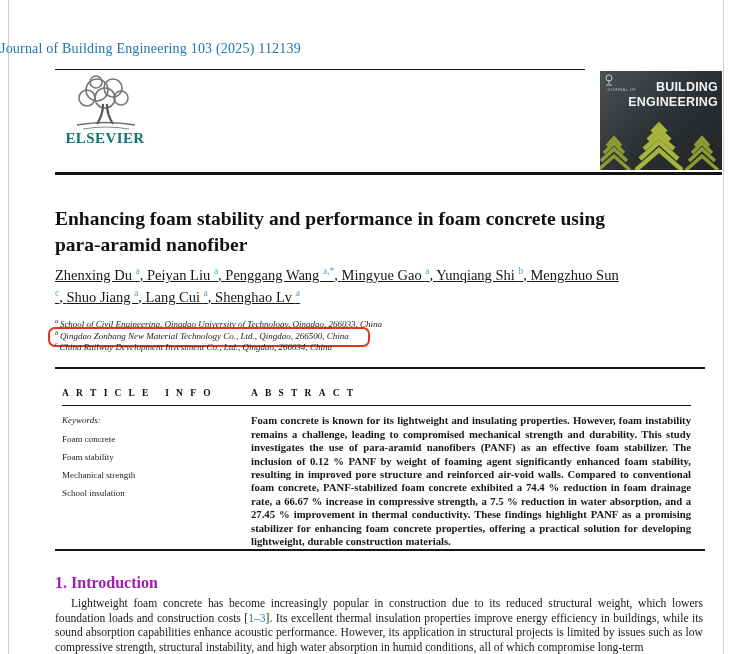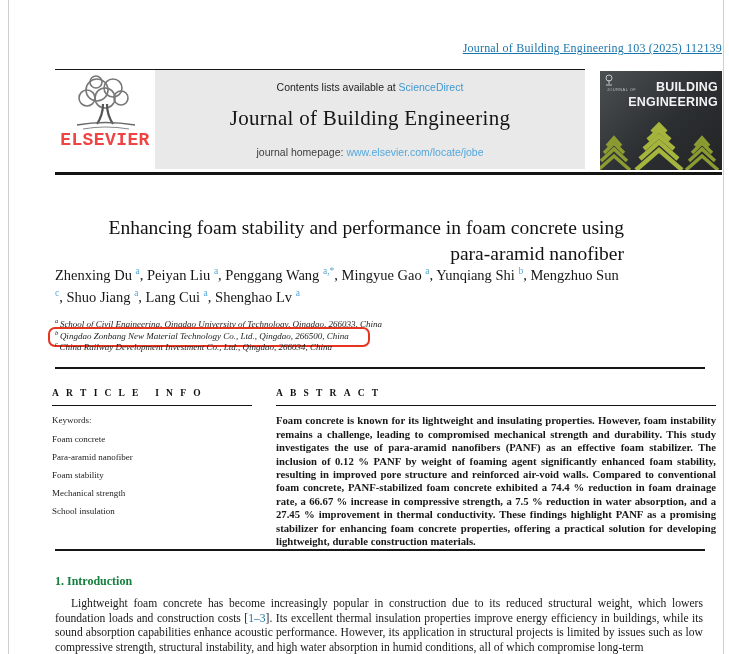--- a/index.html
+++ b/index.html
@@ -7,30 +7,30 @@
     width:729px;height:654px;position:relative;overflow:hidden;
     background:#ffffff;
     font-family:"Liberation Serif","DejaVu Serif",serif;
     color:#1c1c1c;
   }
   .edge-line{position:absolute;top:0;height:654px;width:1px;background:#cfcfcf;}
   #edge-left{left:8px;}
   #edge-right{left:723px;}
 
   
-  #citation{position:absolute;top:41px;left:0;right:7px;text-align:right;
-    font-size:12px;color:#1b75ad;letter-spacing:.2px;text-decoration:underline;}
+  #citation{position:absolute;top:41px;left:0;right:7px;text-align:left;
+    font-size:14px;color:#1b75ad;letter-spacing:.2px;}
 
   
   #rule-thin-top{position:absolute;top:69px;left:55px;width:530px;height:1px;background:#161616;}
   #masthead{position:absolute;top:70px;left:55px;width:530px;height:99px;display:flex;}
   #logo-cell{width:100px;background:#fff;text-align:center;padding-top:4px;}
   #logo-cell svg{display:block;margin:0 auto;}
-  #elsevier-word{font-size:18px;font-weight:bold;color:#ef4444;letter-spacing:.4px;margin-top:-2px;
-    font-family:Liberation Mono, monospace;}
+  #elsevier-word{font-size:15px;font-weight:bold;color:#0f766e;letter-spacing:.4px;margin-top:-2px;
+    font-family:Liberation Serif, serif;}
   #banner{flex:1;background:#e9e9e9;text-align:center;padding-top:11px;}
   .sans{font-family:"Liberation Sans","DejaVu Sans",sans-serif;}
   #contents-line{font-size:10.5px;color:#222;}
   #sciencedirect-link{color:#3f97cf;}
   #journal-title{font-size:21px;color:#151515;margin-top:13px;letter-spacing:.3px;}
   #homepage-line{font-size:10.5px;color:#3c3c3c;margin-top:15px;}
   #homepage-link{color:#52a8dc;}
 
   
   #cover{position:absolute;top:71px;left:600px;width:122px;height:99px;
@@ -41,45 +41,45 @@
   #cover-kicker{font-size:4px;color:#bdbdbd;letter-spacing:.4px;margin-right:1px;}
   .cover-big{font-size:12.5px;font-weight:bold;color:#f2f2f2;letter-spacing:.2px;padding-left:19px;}
   #cover-trees{position:absolute;bottom:0;left:0;}
 
   #rule-thick{position:absolute;top:172px;left:55px;width:667px;height:3px;background:#141414;}
 
   
   #article-title{position:absolute;top:206px;left:55px;width:560px;
     font-size:19.5px;line-height:26px;color:#111;}
   #authors{position:absolute;top:264px;left:55px;width:575px;
-    font-size:14.5px;line-height:22px;color:#171717;}
+    font-size:14.5px;line-height:22px;color:#171717;text-decoration:underline;}
   .author-sup{color:#5aa7d6;font-size:9.5px;vertical-align:super;line-height:0;}
   #affiliations{position:absolute;top:319px;left:55px;width:560px;
     font-size:9px;line-height:11.5px;font-style:italic;color:#222;}
   .affil-row{position:relative;white-space:nowrap;}
   .affil-sup{font-size:6.5px;vertical-align:super;line-height:0;font-style:italic;}
   .affil-boxed::after{content:"";position:absolute;left:-7px;top:-3.5px;width:318px;height:16px;
     border:2.5px solid #e8331f;border-radius:7px;pointer-events:none;}
 
   #rule-mid{position:absolute;top:367px;left:55px;width:650px;height:1.5px;background:#161616;}
 
   
   .col-heading{font-size:9.5px;font-weight:bold;letter-spacing:3.2px;color:#111;
     font-family:"Liberation Serif",serif;}
   .col-rule{height:1.3px;background:#141414;margin-top:7px;margin-bottom:8px;}
-  #info-col{position:absolute;top:388px;left:52px;width:200px;}
-  #keywords-label{font-size:9px;line-height:12.2px;}
+  #info-col{position:absolute;top:388px;left:62px;width:200px;}
+  #keywords-label{font-size:9px;font-style:italic;line-height:12.2px;}
   .keyword-item{font-size:9px;line-height:12.2px;margin-top:6px;}
-  #abstract-col{position:absolute;top:388px;left:276px;width:440px;}
+  #abstract-col{position:absolute;top:388px;left:251px;width:440px;}
   #abstract-text{font-size:10.7px;line-height:13.4px;text-align:justify;color:#181818;font-weight:bold;}
 
   #rule-bottom{position:absolute;top:549px;left:55px;width:650px;height:1.5px;background:#161616;}
 
   
-  #intro-heading{position:absolute;top:574px;left:55px;font-size:12px;font-weight:bold;color:#15803d;}
+  #intro-heading{position:absolute;top:574px;left:55px;font-size:16px;font-weight:bold;color:#a21caf;}
   #intro-para{position:absolute;top:597px;left:55px;width:648px;
     font-size:11.6px;line-height:14.7px;text-align:justify;text-indent:16px;color:#181818;}
   .ref-link{color:#1b75ad;}
 </style>
 </head>
 <body>
 
 <div class="edge-line" id="edge-left"></div>
 <div class="edge-line" id="edge-right"></div>
 
@@ -96,25 +96,20 @@
         <circle cx="24" cy="24" r="8"></circle>
         <circle cx="58" cy="24" r="7"></circle>
         <circle cx="42" cy="24" r="10"></circle>
         <circle cx="33" cy="8" r="6"></circle>
       </g>
       <path d="M40,30 C40,38 38,44 34,50 M44,30 C44,38 46,44 50,50" stroke="#555" stroke-width="2.2" fill="none"></path>
       <path d="M14,51 Q42,46 72,51" stroke="#666" stroke-width="1.6" fill="none"></path>
       <path d="M20,55 Q42,51 66,55" stroke="#888" stroke-width="1.2" fill="none"></path>
     </svg>
     <div id="elsevier-word">ELSEVIER</div>
-  </div>
-  <div id="banner">
-    <div id="contents-line" class="sans"><span>Contents lists available at </span><span id="sciencedirect-link">ScienceDirect</span></div>
-    <div id="journal-title">Journal of Building Engineering</div>
-    <div id="homepage-line" class="sans"><span>journal homepage: </span><span id="homepage-link">www.elsevier.com/locate/jobe</span></div>
   </div>
 </div>
 
 <div id="cover">
   <svg id="cover-mark" viewBox="0 0 10 12">
     <circle cx="5" cy="4" r="3" fill="none" stroke="#ddd" stroke-width="1"></circle>
     <path d="M5,6 L5,10 M2,11 L8,11" stroke="#ddd" stroke-width="1" fill="none"></path>
   </svg>
   <div id="cover-titles">
     <span id="cover-kicker" class="sans">JOURNAL OF</span><span class="cover-big sans">BUILDING</span><br>
@@ -138,39 +133,38 @@
       <polyline points="-2,62 14,48 30,62"></polyline>
       <polyline points="1,53 14,41 27,53"></polyline>
       <polyline points="4,45 14,35 24,45"></polyline>
       <polyline points="7,38 14,30 21,38"></polyline>
     </g>
   </svg>
 </div>
 
 <div id="rule-thick"></div>
 
-<h1 id="article-title" style="font-weight:normal;margin:9px;text-align:right;">Enhancing foam stability and performance in foam concrete using para-aramid nanofiber</h1>
+<h1 id="article-title" style="font-weight:bold;margin:0;">Enhancing foam stability and performance in foam concrete using para-aramid nanofiber</h1>
 
 <div id="authors"><span>Zhenxing Du </span><span class="author-sup">a</span>, <span>Peiyan Liu </span><span class="author-sup">a</span>, <span>Penggang Wang </span><span class="author-sup">a,*</span>, <span>Mingyue Gao </span><span class="author-sup">a</span>, <span>Yunqiang Shi </span><span class="author-sup">b</span>, <span>Mengzhuo Sun </span><span class="author-sup">c</span>, <span>Shuo Jiang </span><span class="author-sup">a</span>, <span>Lang Cui </span><span class="author-sup">a</span>, <span>Shenghao Lv </span><span class="author-sup">a</span></div>
 
 <div id="affiliations">
     <div class="affil-row"><span class="affil-sup">a </span><span>School of Civil Engineering, Qingdao University of Technology, Qingdao, 266033, China</span></div>
     <div class="affil-row affil-boxed"><span class="affil-sup">b </span><span>Qingdao Zonbang New Material Technology Co., Ltd., Qingdao, 266500, China</span></div>
     <div class="affil-row"><span class="affil-sup">c </span><span>China Railway Development Investment Co., Ltd., Qingdao, 266034, China</span></div>
   </div>
 
 <div id="rule-mid"></div>
 
 <div id="info-col">
   <div class="col-heading">A R T I C L E   I N F O</div>
   <div class="col-rule"></div>
   <div id="keywords-label">Keywords:</div>
   <div id="keywords-list">
       <div class="keyword-item">Foam concrete</div>
-      <div class="keyword-item">Para-aramid nanofiber</div>
       <div class="keyword-item">Foam stability</div>
       <div class="keyword-item">Mechanical strength</div>
       <div class="keyword-item">School insulation</div>
     </div>
 </div>
 
 <div id="abstract-col">
   <div class="col-heading">A B S T R A C T</div>
   <div class="col-rule"></div>
   <div id="abstract-text">Foam concrete is known for its lightweight and insulating properties. However, foam instability remains a challenge, leading to compromised mechanical strength and durability. This study investigates the use of para-aramid nanofibers (PANF) as an effective foam stabilizer. The inclusion of 0.12 % PANF by weight of foaming agent significantly enhanced foam stability, resulting in improved pore structure and reinforced air-void walls. Compared to conventional foam concrete, PANF-stabilized foam concrete exhibited a 74.4 % reduction in foam drainage rate, a 66.67 % increase in compressive strength, a 7.5 % reduction in water absorption, and a 27.45 % improvement in thermal conductivity. These findings highlight PANF as a promising stabilizer for enhancing foam concrete properties, offering a practical solution for developing lightweight, durable construction materials.</div>

